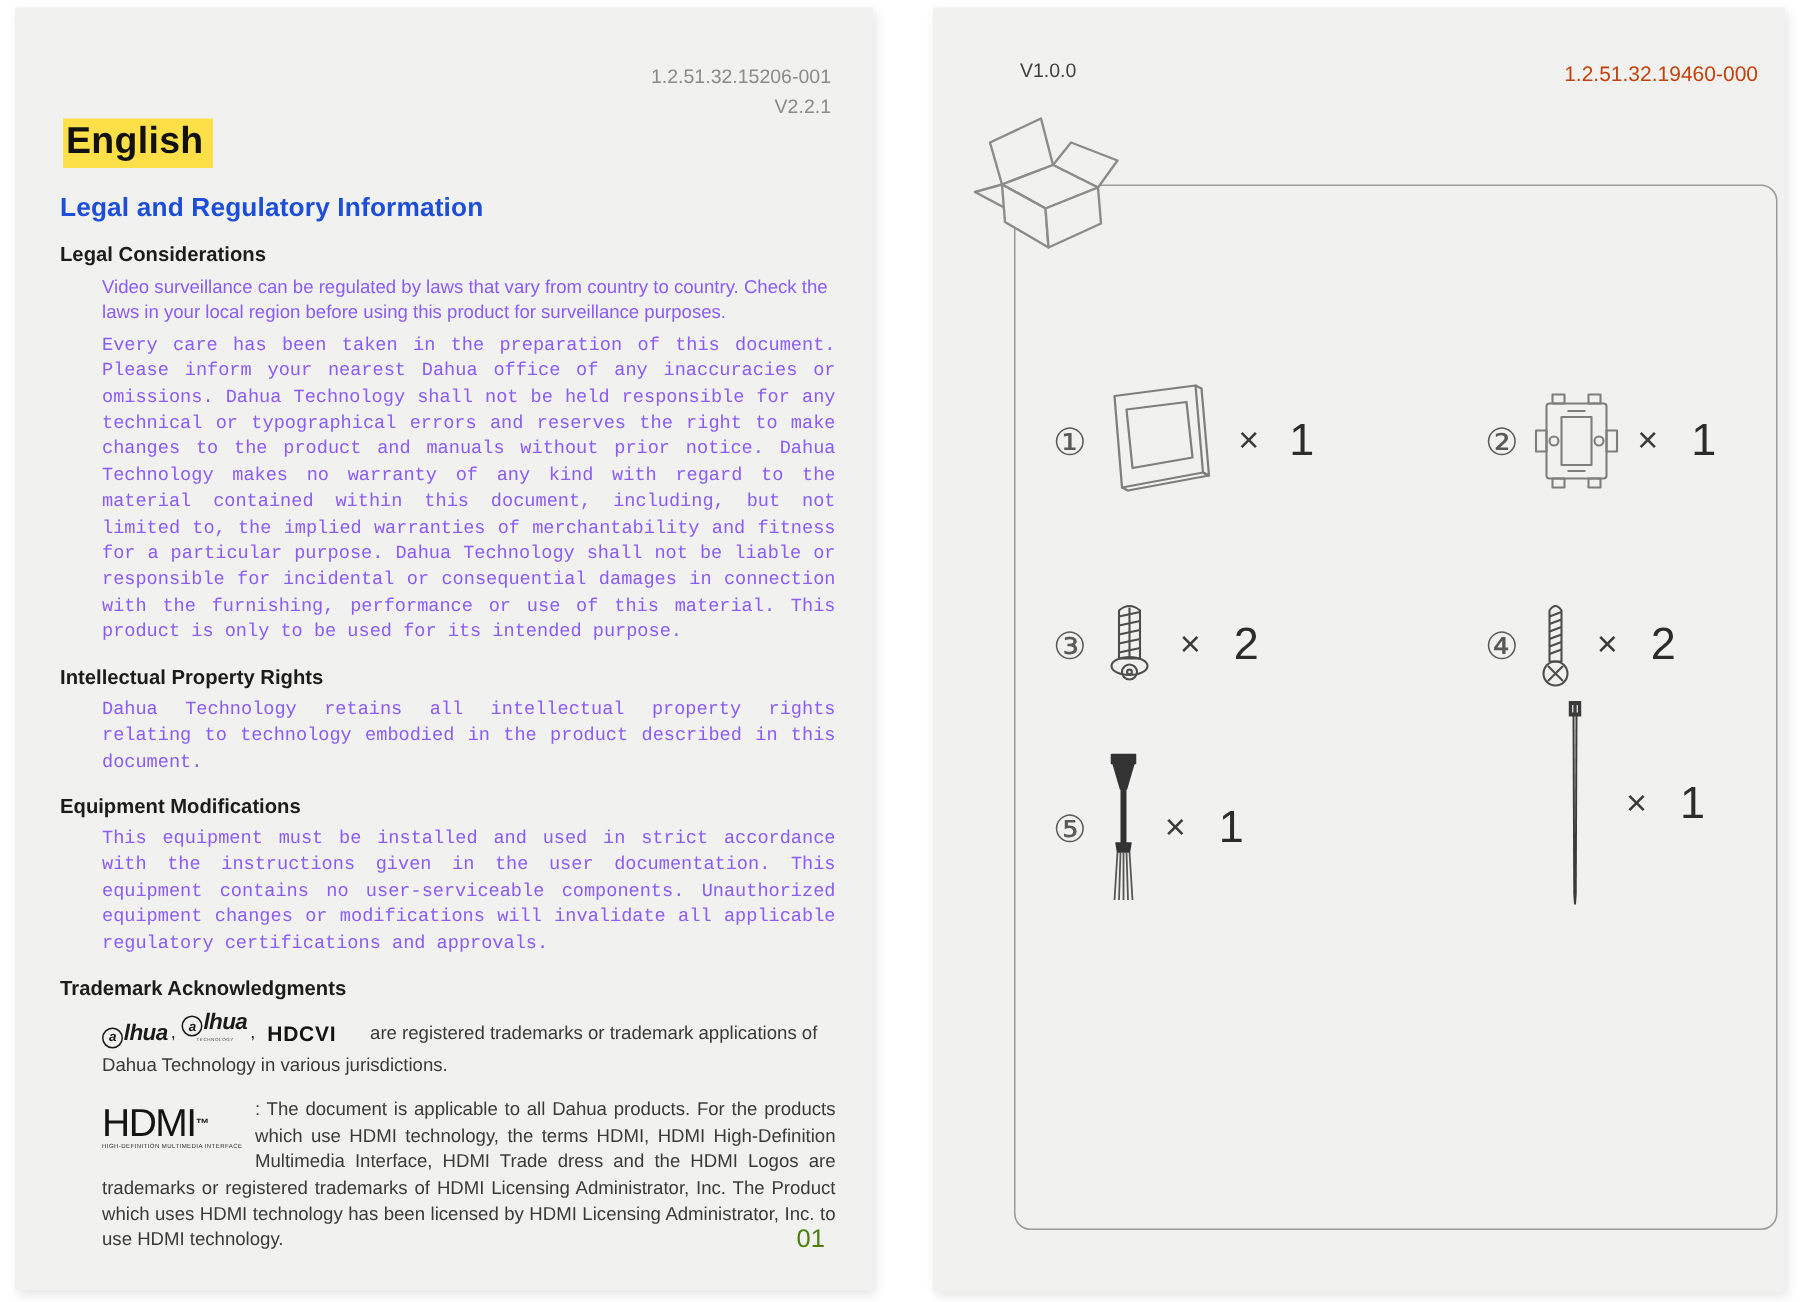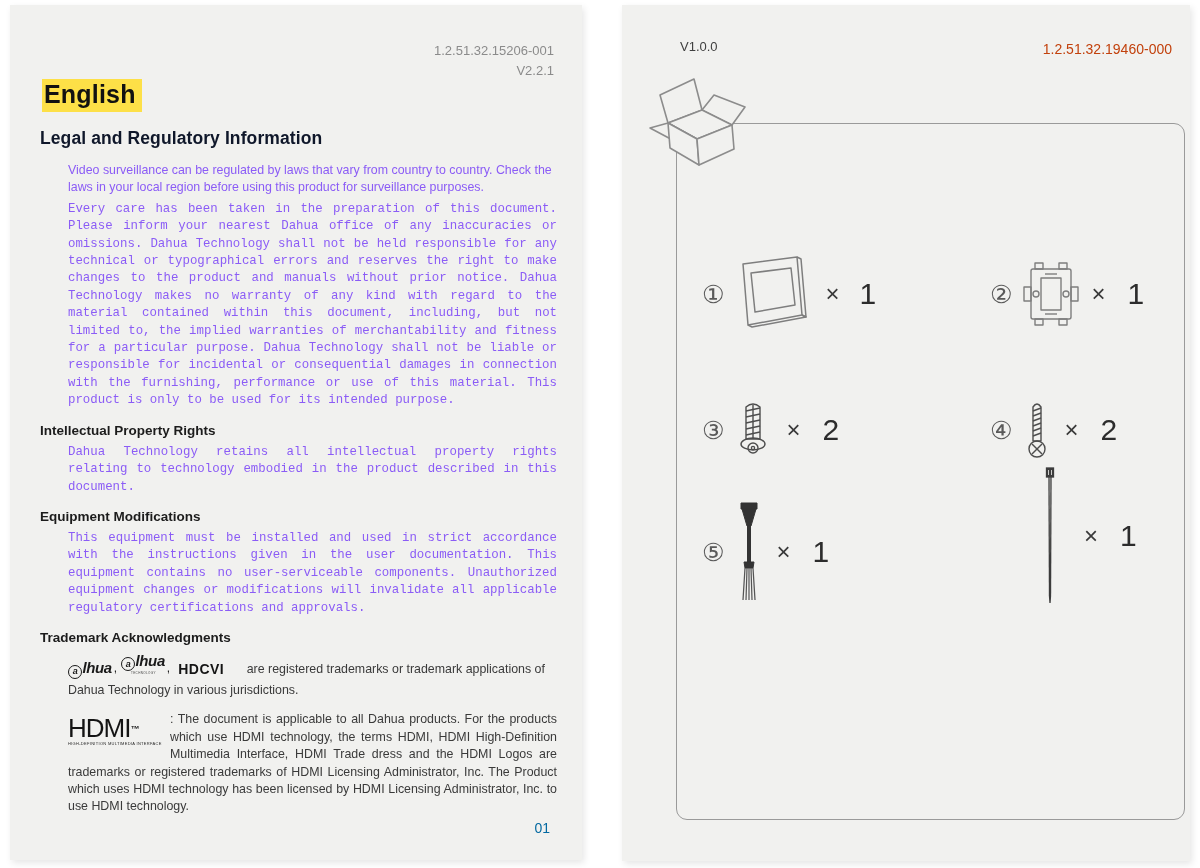--- a/index.html
+++ b/index.html
@@ -15,21 +15,21 @@
   #page-left{left:10px;top:5px;width:572px;height:855px;overflow:hidden;}
   #page-right{left:622px;top:5px;width:568px;height:856px;overflow:hidden;}
 
   
   .doc-meta{position:absolute;top:36px;right:28px;text-align:right;
     font-size:13px;line-height:20px;color:#8b8b8b;}
   .lp-content{position:absolute;left:0;top:70px;width:100%;}
   .lang-title{margin:4px 0 16px 32px;}
   .lang-title span{display:inline-block;background:#fde047;padding:1px 6px 3px 2px;
     font-size:25px;font-weight:bold;color:#111;letter-spacing:0.2px;}
-  h2.section-title{margin:0 0 13px 30px;font-size:17.5px;color:#0f172a;letter-spacing:0.1px;}
+  h2.section-title{margin:0 0 13px 30px;font-size:17.5px;color:#1d4ed8;letter-spacing:0.1px;}
   h3.sub{margin:13px 0 6px 30px;font-size:13.5px;color:#1c1c1c;}
   p.body{margin:0 25px 4px 58px;font-size:12.4px;line-height:17.4px;color:#8b5cf6;}
   p.just{text-align:justify;font-family:Liberation Mono, monospace;}
   
   .tm-para{margin:8px 25px 4px 58px;font-size:12.4px;line-height:21px;color:#3a3a3a;}
   .dahua-logo{display:inline-block;font-weight:bold;font-style:italic;
     font-size:15px;color:#1a1a1a;letter-spacing:-0.4px;vertical-align:-1px;margin-right:1px;}
   .dahua-logo .circ{display:inline-flex;width:12px;height:12px;border:1.5px solid #1a1a1a;
     border-radius:50%;align-items:center;justify-content:center;font-size:9px;
     vertical-align:-1px;margin-right:0.5px;}
@@ -38,21 +38,21 @@
     font-style:normal;font-weight:normal;margin-top:1px;}
   .tm-comma{font-size:12px;color:#222;margin:0 4px 0 1px;}
   .hdcvi-logo{display:inline-block;font-weight:800;font-size:14px;color:#141414;
     letter-spacing:0.5px;vertical-align:-2px;margin:0 19px 0 4px;}
   .hdmi-block{float:left;width:94px;margin:4px 8px 2px 0;line-height:1;}
   .hdmi-word{font-weight:400;font-size:26px;color:#141414;letter-spacing:-1px;}
   .hdmi-tm{font-size:9px;vertical-align:super;font-weight:bold;color:#141414;}
   .hdmi-caption{display:block;font-size:4px;letter-spacing:0.3px;color:#2a2a2a;margin-top:1px;}
   .hdmi-para{margin:10px 25px 0 58px;font-size:12.4px;line-height:17.4px;
     color:#3a3a3a;text-align:justify;}
-  .page-num{position:absolute;right:32px;bottom:24px;font-size:14px;color:#0369a1;margin-top:13px;}
+  .page-num{position:absolute;right:32px;bottom:24px;font-size:17px;color:#4d7c0f;margin-top:13px;}
 
   
   .rp-version{position:absolute;left:58px;top:34px;font-size:13px;color:#3f3f3f;}
   .rp-docnum{position:absolute;right:18px;top:36px;font-size:14px;color:#c2410c;}
   .pack-box{position:absolute;left:54px;top:118px;width:507px;height:695px;
     border:1.5px solid #9a9a9a;border-radius:11px;}
   .carton-icon{position:absolute;left:20px;top:62px;}
   .pack-item{position:absolute;display:flex;align-items:center;}
   .marker{font-family:"DejaVu Sans",sans-serif;font-size:25px;color:#5a5a5a;font-weight:400;}
   .times{font-size:24px;color:#3a3a3a;}
@@ -67,20 +67,21 @@
     <div>V2.2.1</div>
   </div>
 
   <div class="lp-content">
     <div class="lang-title">
       <span>English</span>
     </div>
 
     <h2 class="section-title">Legal and Regulatory Information</h2>
 
+    <h3 class="sub">Legal Considerations</h3>
     <p class="body">Video surveillance can be regulated by laws that vary from country to country. Check the laws in your local region before using this product for surveillance purposes.</p>
 
     <p class="body just">Every care has been taken in the preparation of this document. Please inform your nearest Dahua office of any inaccuracies or omissions. Dahua Technology shall not be held responsible for any technical or typographical errors and reserves the right to make changes to the product and manuals without prior notice. Dahua Technology makes no warranty of any kind with regard to the material contained within this document, including, but not limited to, the implied warranties of merchantability and fitness for a particular purpose. Dahua Technology shall not be liable or responsible for incidental or consequential damages in connection with the furnishing, performance or use of this material. This product is only to be used for its intended purpose.</p>
 
     <h3 class="sub">Intellectual Property Rights</h3>
     <p class="body just">Dahua Technology retains all intellectual property rights relating to technology embodied in the product described in this document.</p>
 
     <h3 class="sub">Equipment Modifications</h3>
     <p class="body just">This equipment must be installed and used in strict accordance with the instructions given in the user documentation. This equipment contains no user-serviceable components. Unauthorized equipment changes or modifications will invalidate all applicable regulatory certifications and approvals.</p>
 

